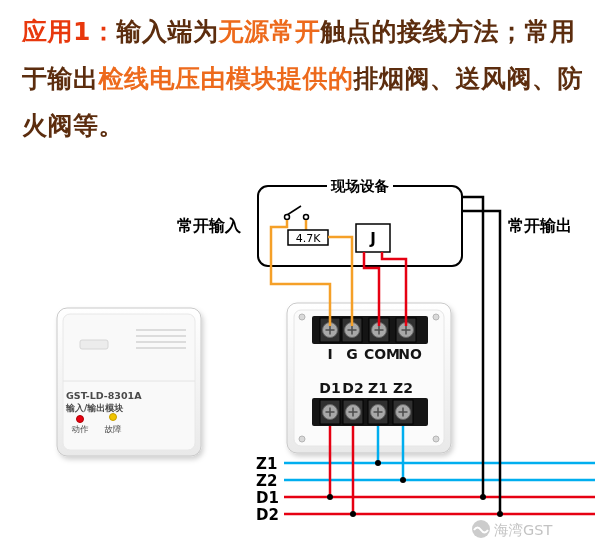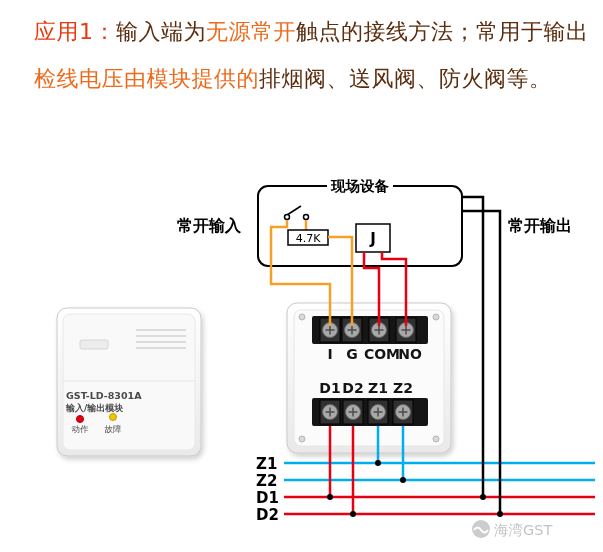--- a/index.html
+++ b/index.html
@@ -2,22 +2,22 @@
 <html><head>
 <meta charset="utf-8">
 <style>
   html,body{margin:0;padding:0;background:#fff;}
   .page{
     position:relative;width:603px;height:552px;background:#ffffff;
     font-family:"DejaVu Sans","Liberation Sans",sans-serif;overflow:hidden;
     outline:1px solid #e3e3e3;
   }
   .headline{
-    position:absolute;left:34px;top:8px;width:564px;
-    font-size:22px;font-weight:normal;line-height:47px;letter-spacing:0.5px;
+    position:absolute;left:22px;top:8px;width:564px;
+    font-size:25px;font-weight:bold;line-height:47px;letter-spacing:0.5px;
   }
   .c-em{color:#e8380d;}
   .c-dark{color:#5c2d0e;}
   .c-hl{color:#ed6a1c;}
   .diagram-svg{position:absolute;left:0;top:0;}
   text{font-family:"DejaVu Sans","Liberation Sans",sans-serif;}
   .lbl-cn{font-weight:bold;fill:#000;}
   .term-lbl{font-weight:bold;fill:#141414;}
   .bus-lbl{font-weight:bold;fill:#000;}
   .photo-txt{fill:#4a4a4a;}

